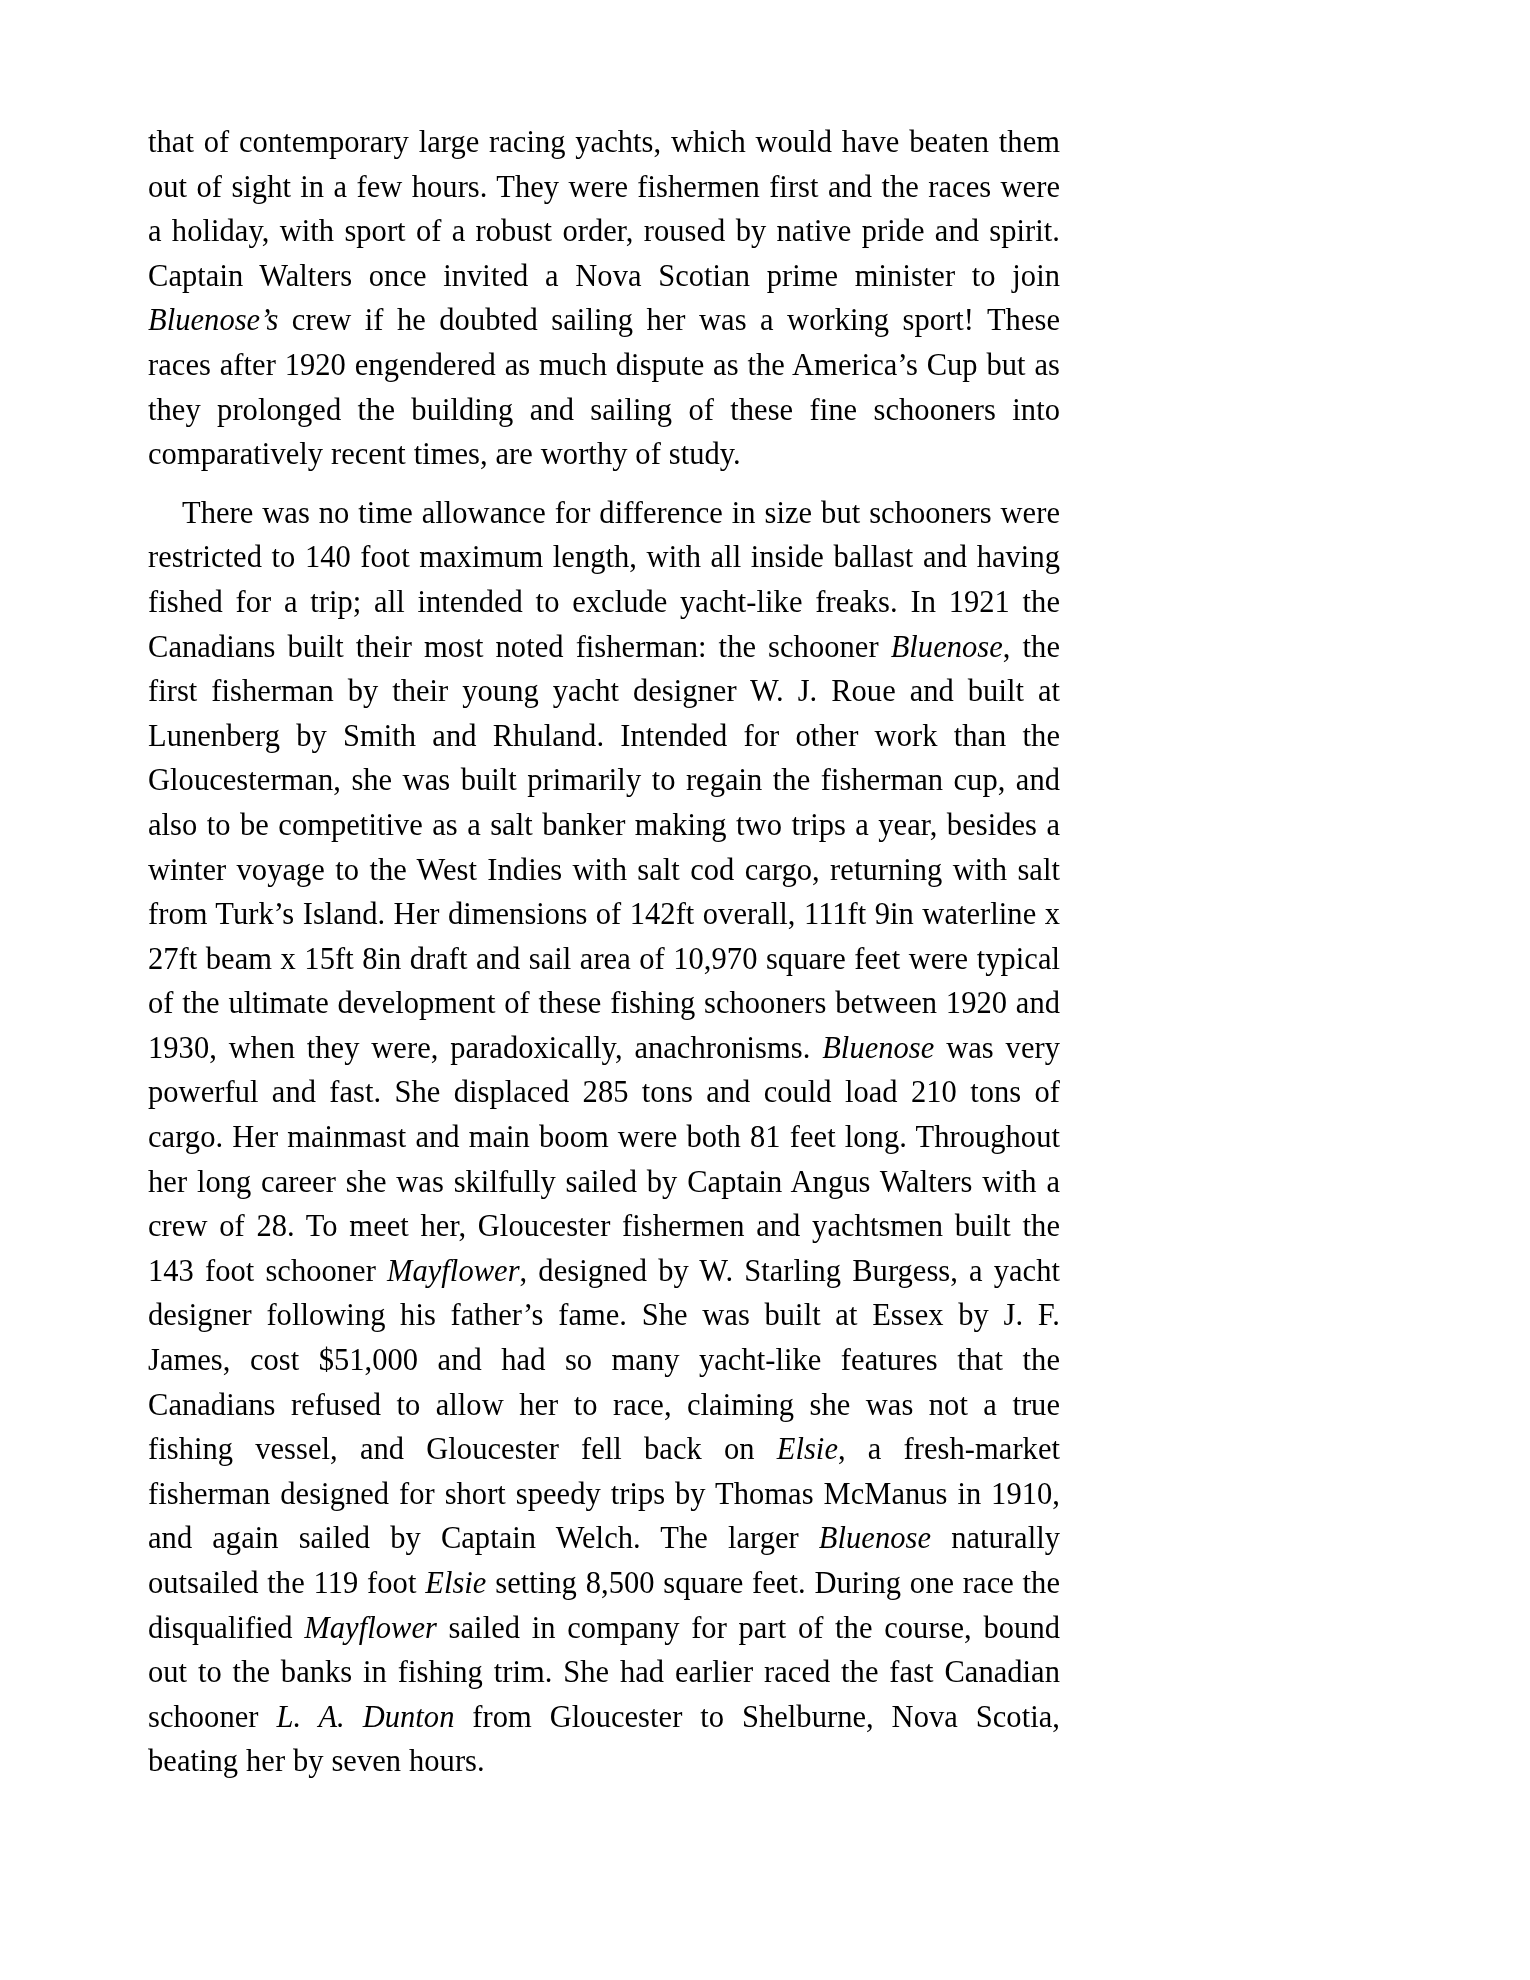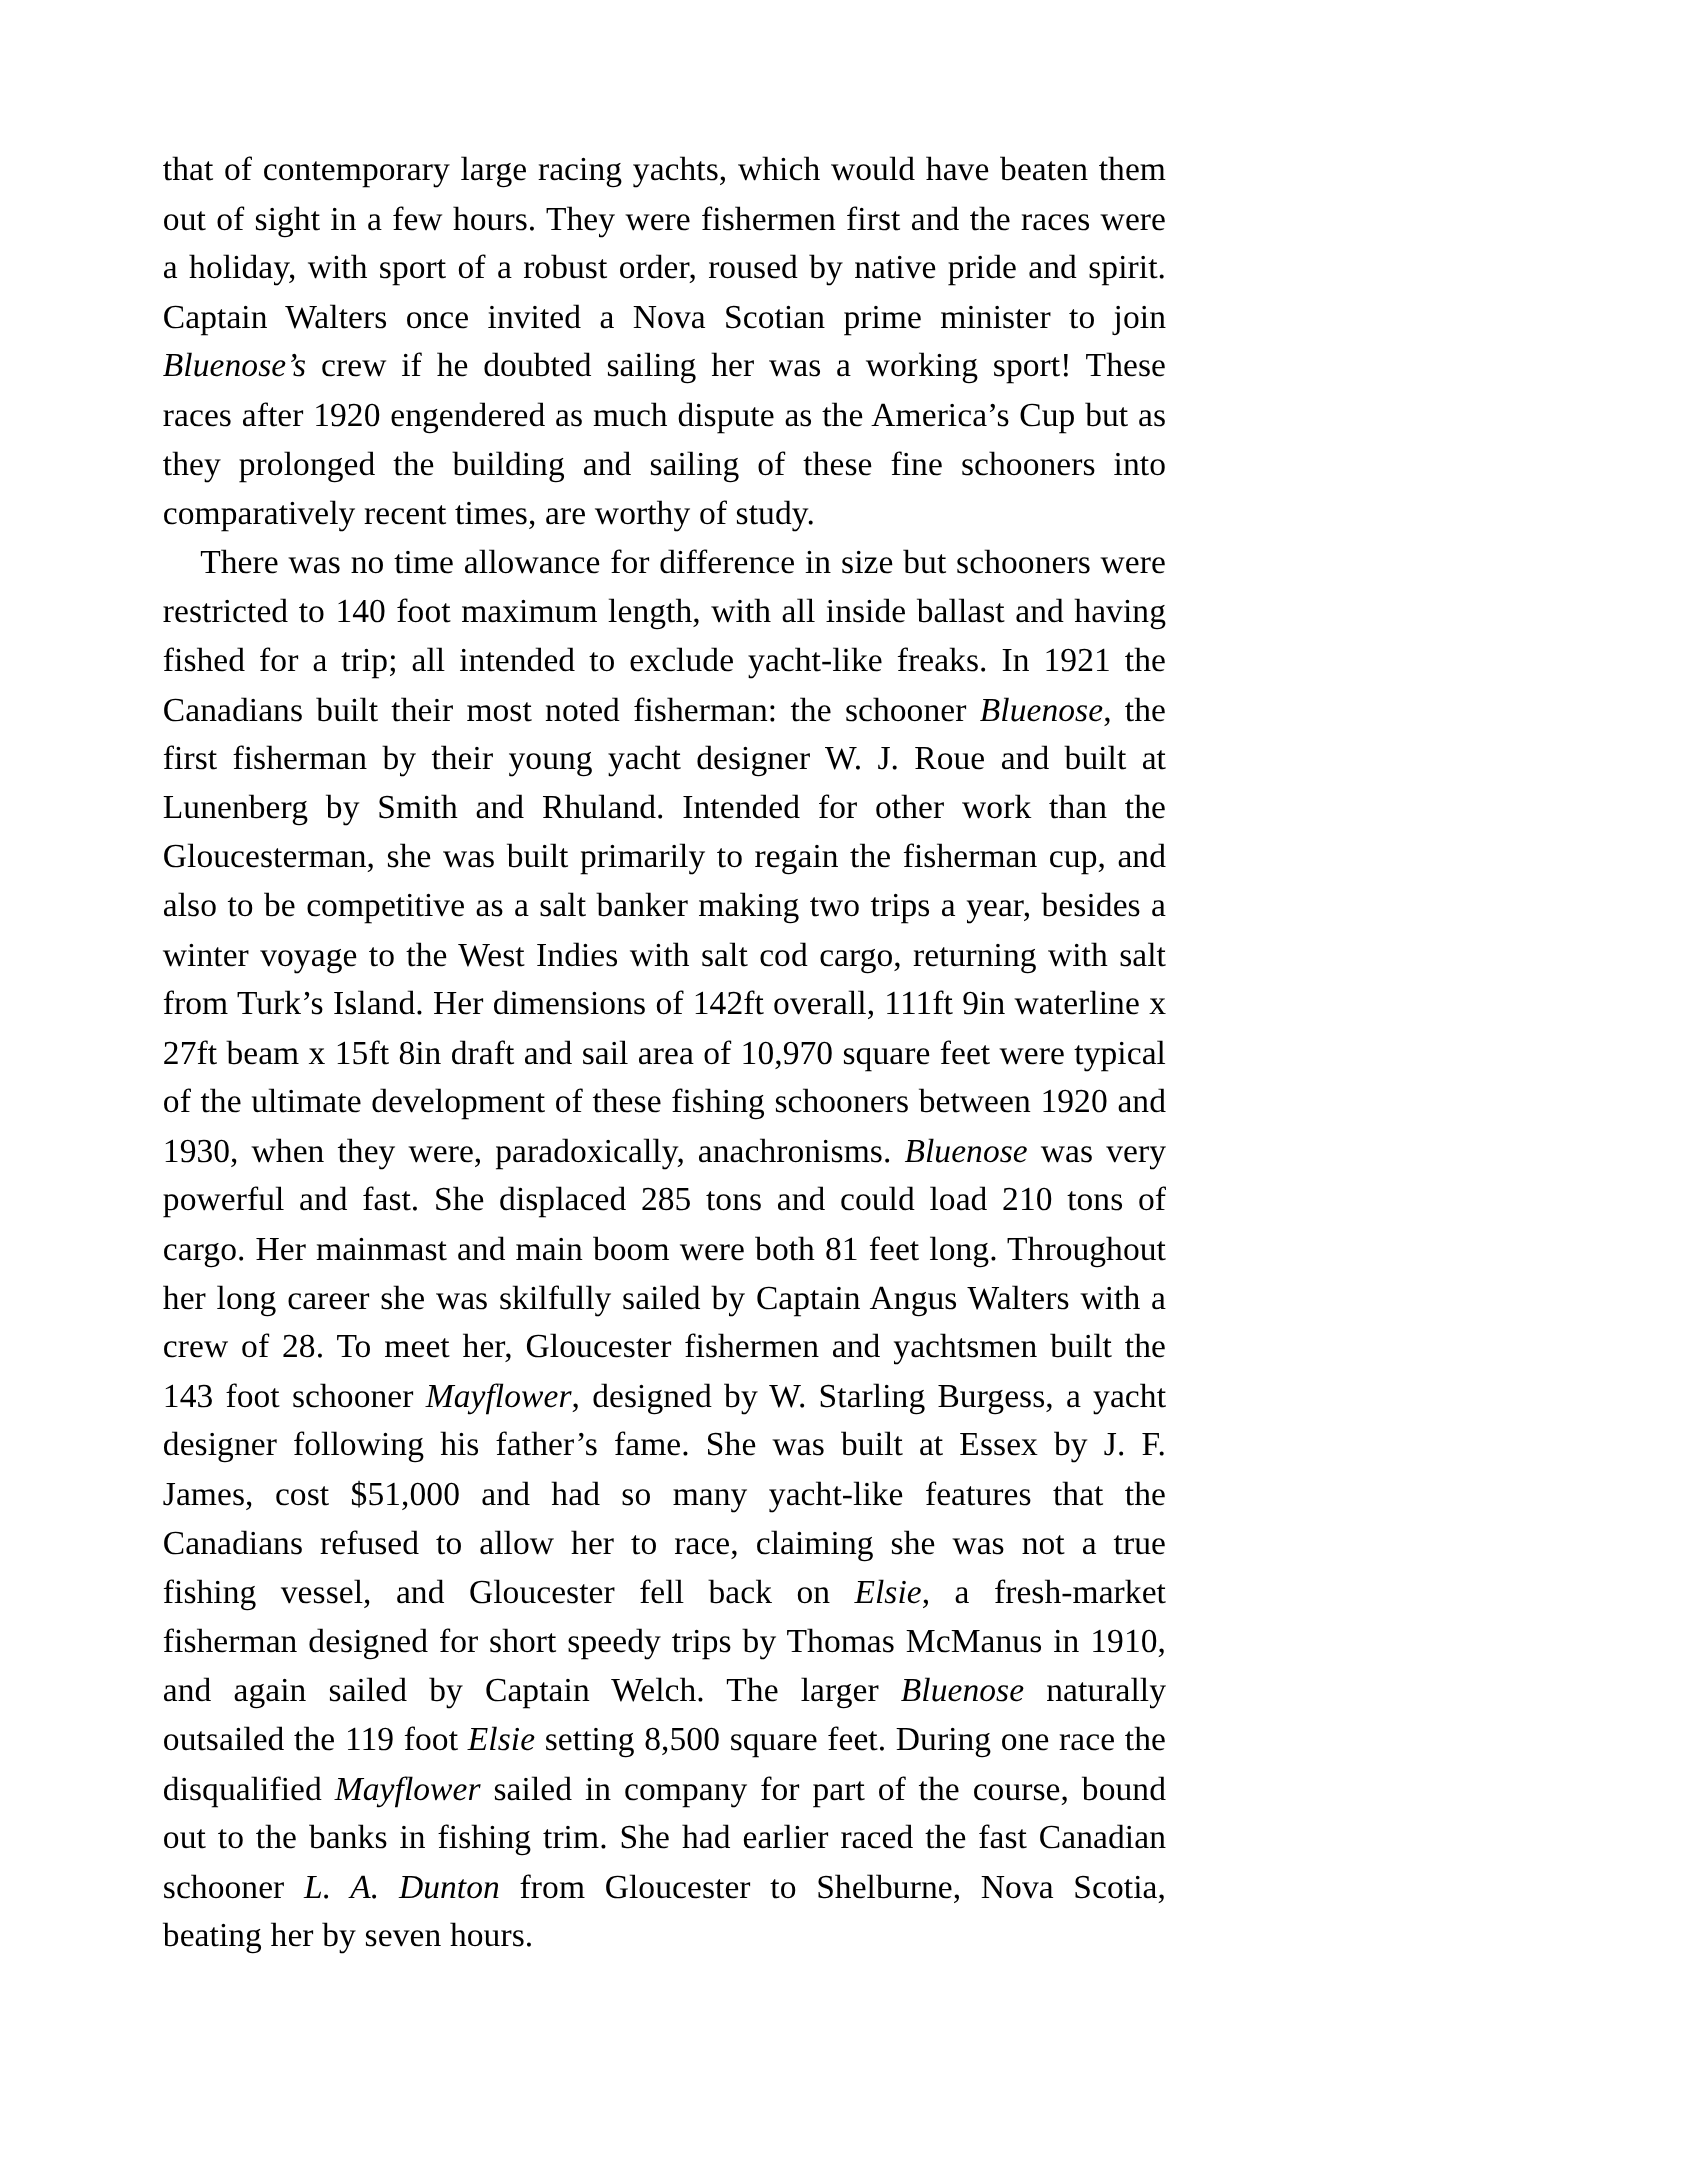--- a/index.html
+++ b/index.html
@@ -17,37 +17,37 @@
   .page {
     position: relative;
     width: 1530px;
     height: 1980px;
     background: #ffffff;
     box-sizing: border-box;
   }
   .text-column {
     position: absolute;
     left: 148px;
-    top: 132px;
+    top: 120px;
     width: 912px;
   }
   .para {
     margin: 0;
     text-align: justify;
     text-justify: inter-word;
     font-size: 30.5px;
     line-height: 44.6px;
     letter-spacing: 0.05px;
     word-spacing: 0.2px;
     hyphens: none;
     -webkit-hyphens: none;
   }
   .para + .para {
     text-indent: 34px;
-    margin-top: 0;
+    margin-top: 14px;
   }
   .para.first {
     text-indent: 0;
   }
   em, .italic {
     font-style: italic;
   }
 </style>
 </head>
 <body>

